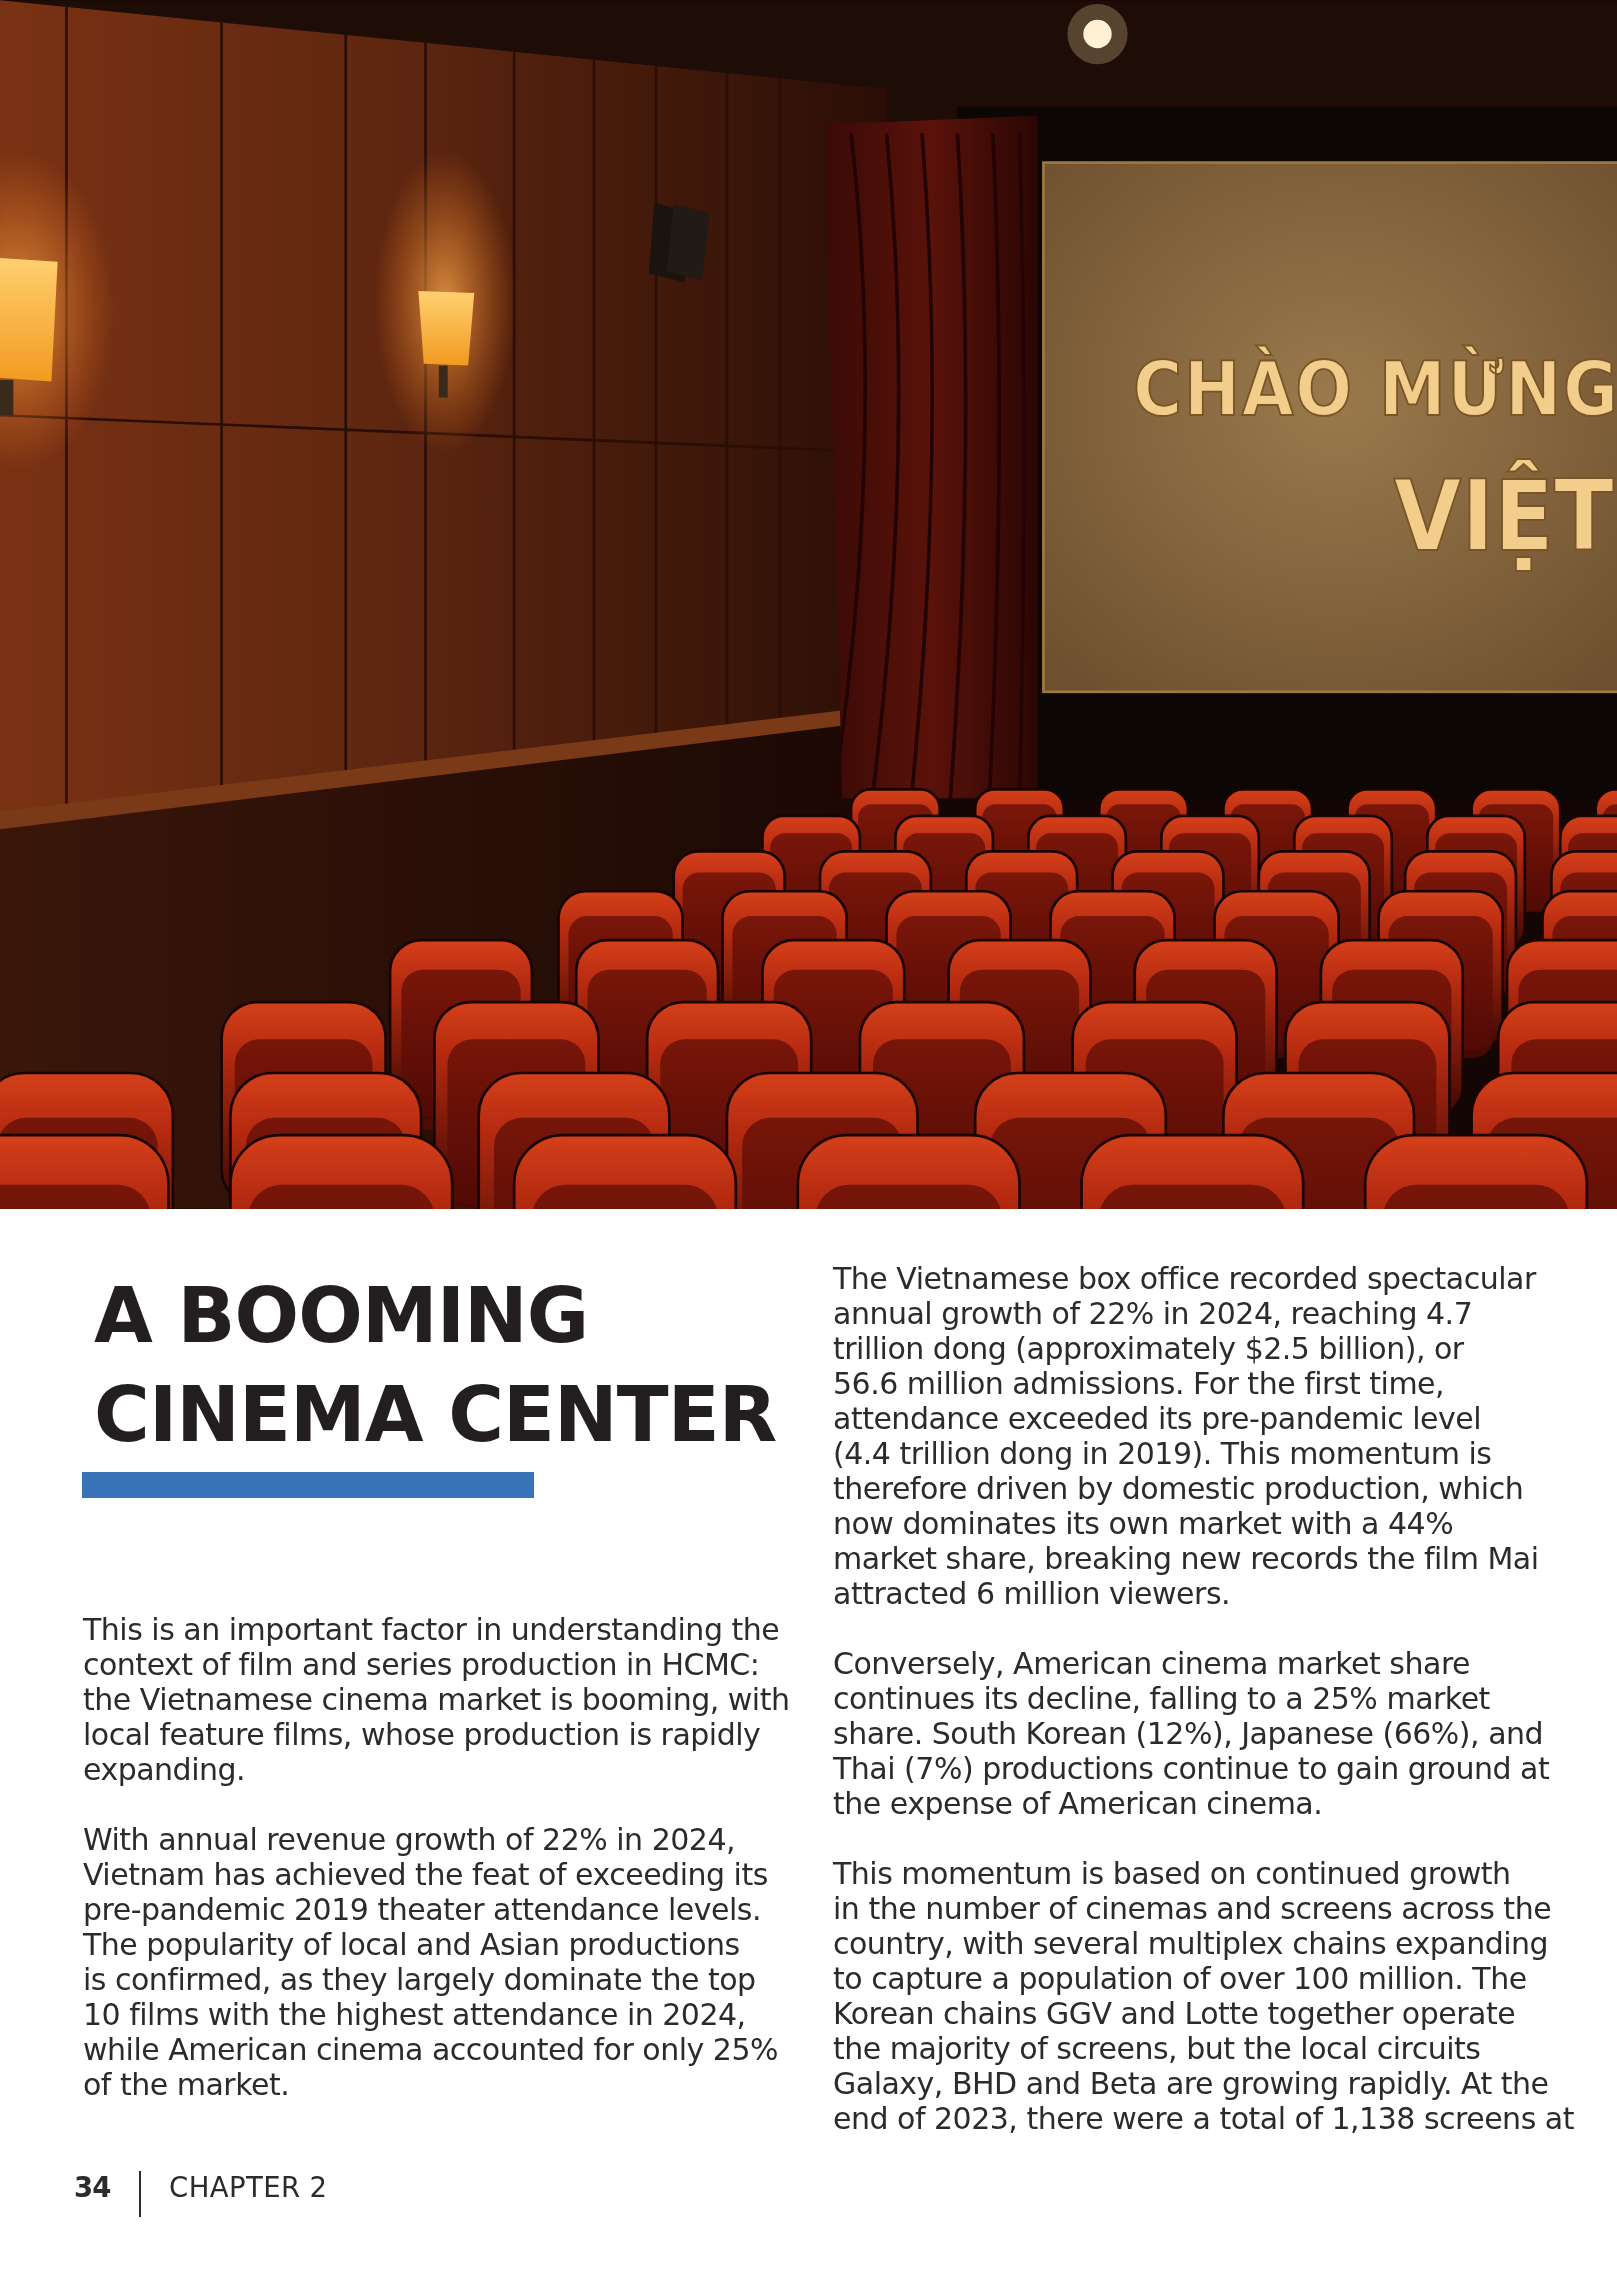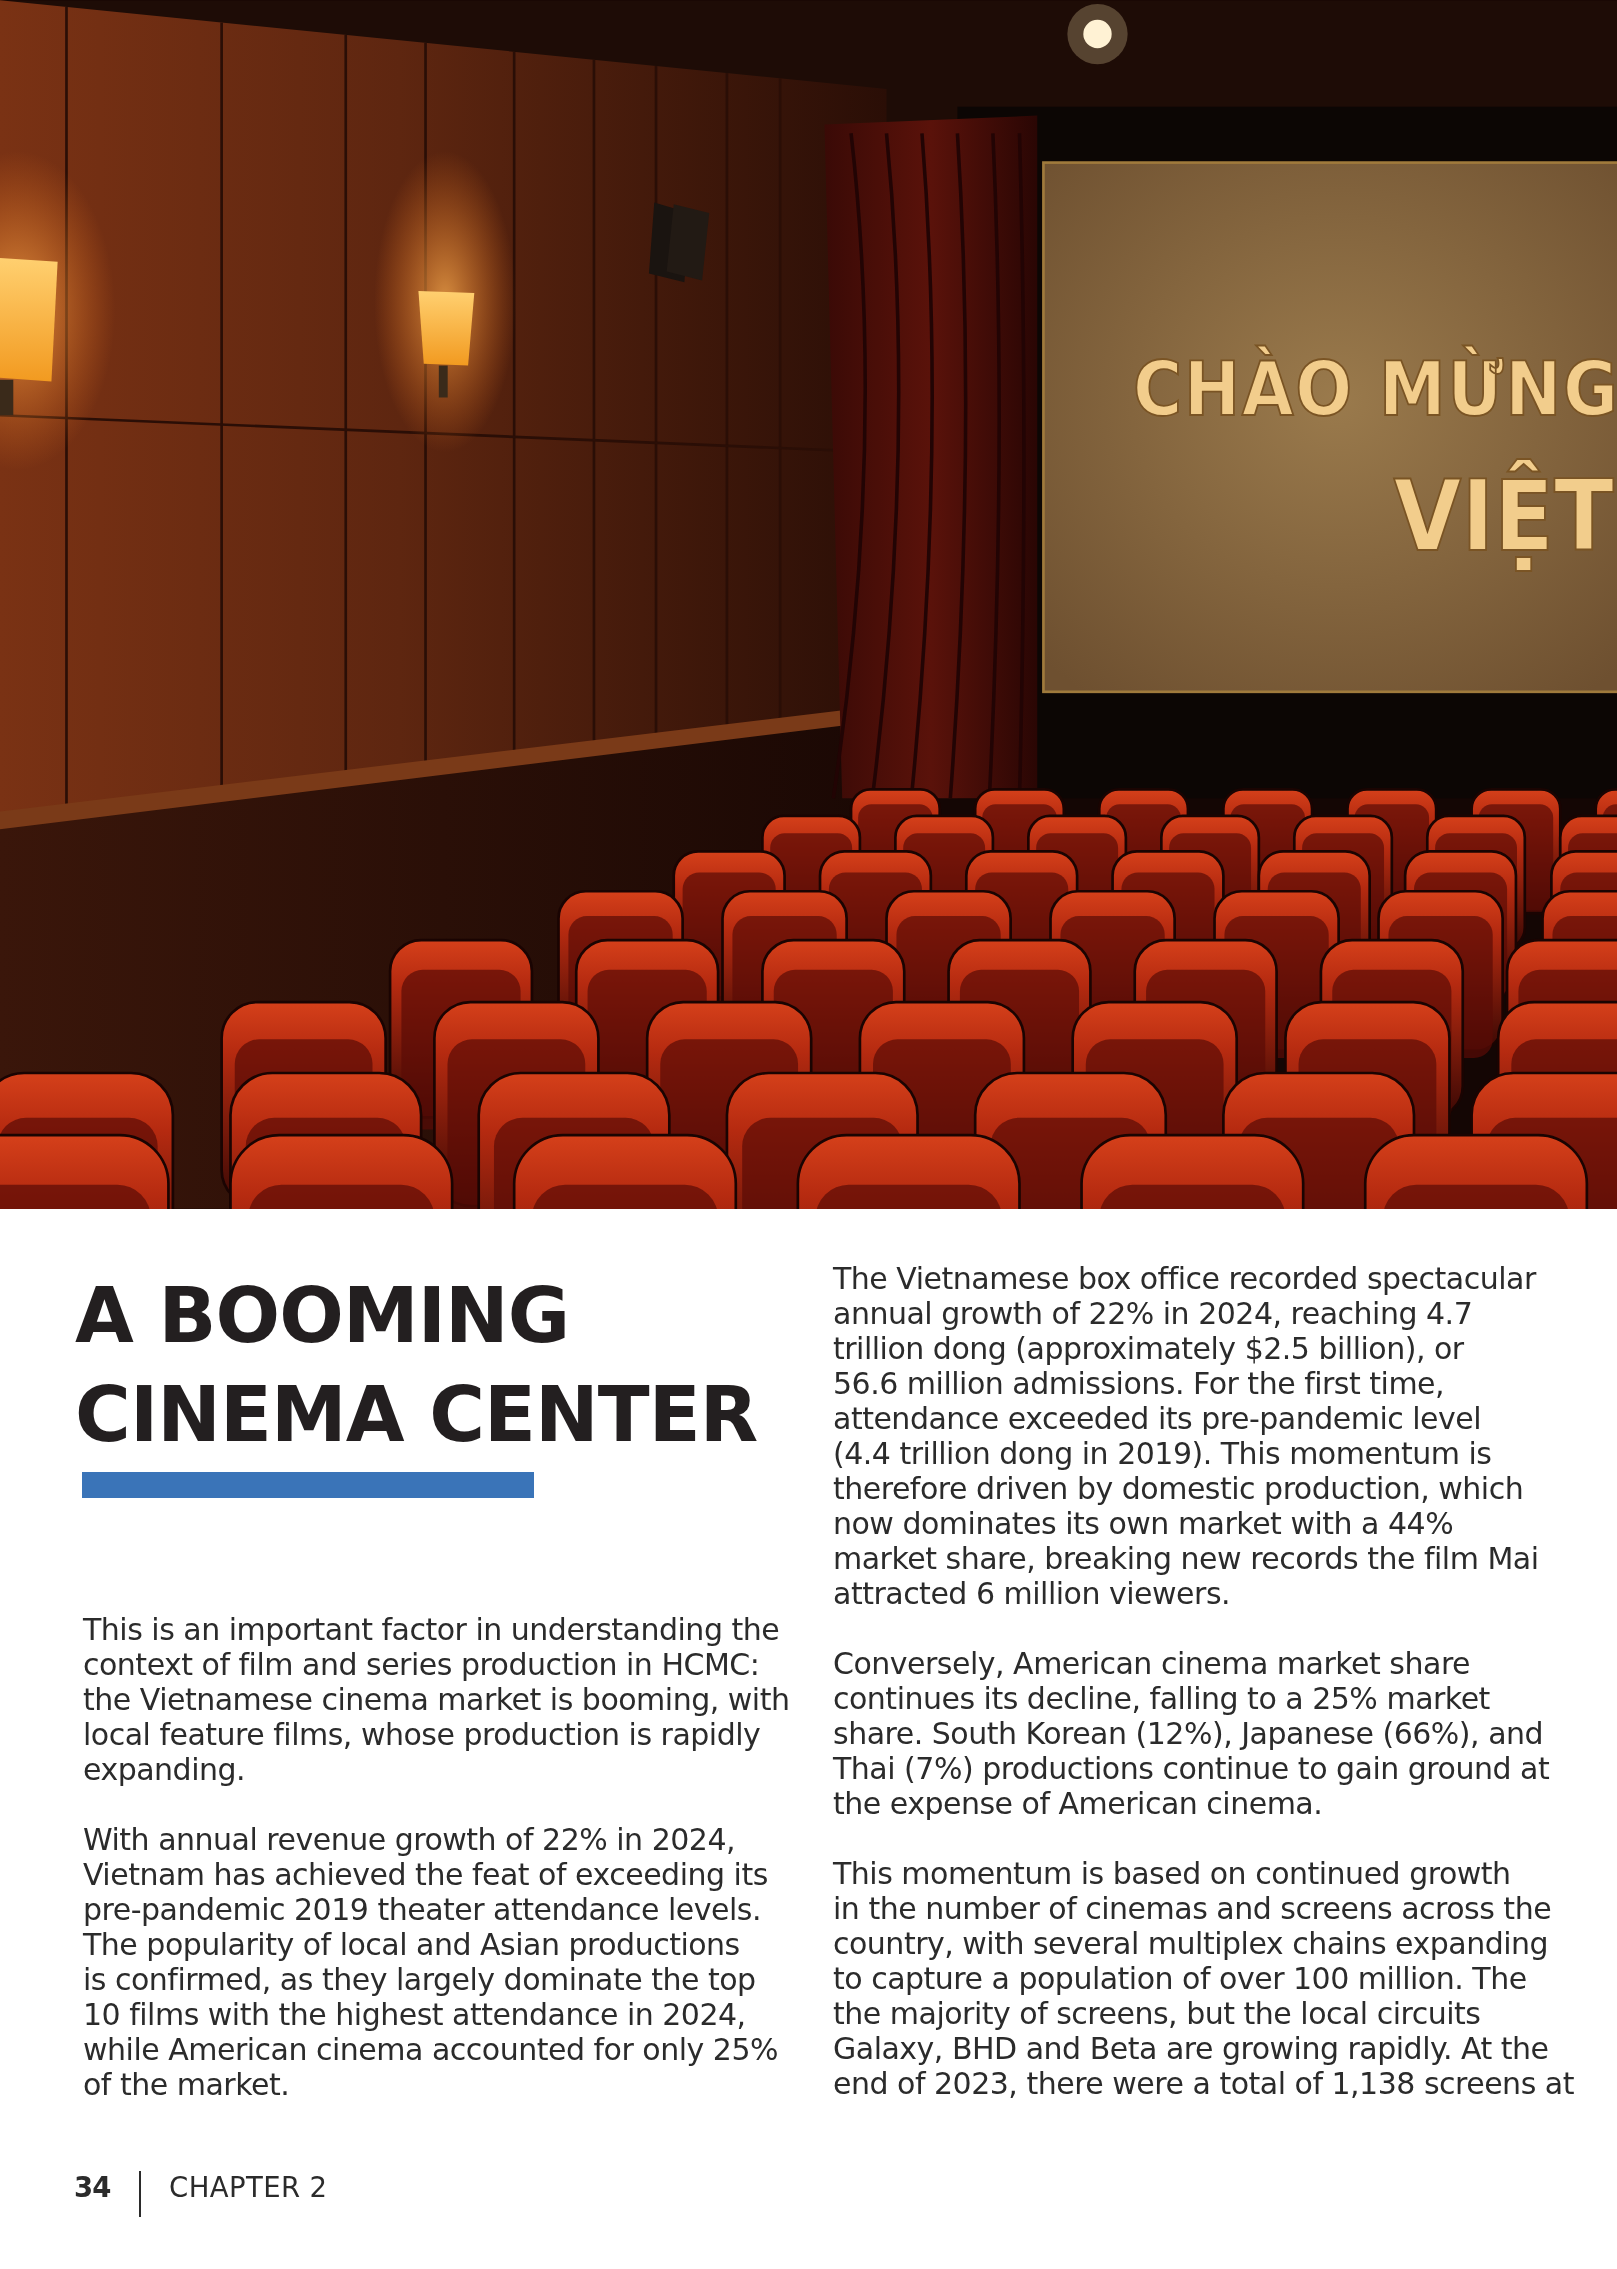--- a/index.html
+++ b/index.html
@@ -1,19 +1,19 @@
 <!DOCTYPE html>
 <html style="font-size:14px"><head>
 <meta charset="utf-8">
 <style>
   html, body { margin: 0; padding: 0; background: #ffffff; }
   body { width: 1617px; height: 2270px; position: relative; overflow: hidden; font-family: "DejaVu Sans", sans-serif; color: #231f20; }
   .hero { position: absolute; left: 0; top: 0; width: 1617px; height: 1209px; overflow: hidden; background: #1a0804; }
   .hero svg { display: block; }
-  .title { position: absolute; left: 75px; top: 1266px; margin: 0; font-family: "DejaVu Sans", sans-serif; font-weight: bold; font-size: 76px; line-height: 99px; letter-spacing: -0.9px; color: #231f20; }
+  .title { position: absolute; left: 94px; top: 1266px; margin: 0; font-family: "DejaVu Sans", sans-serif; font-weight: bold; font-size: 76px; line-height: 99px; letter-spacing: -0.9px; color: #231f20; }
   .title span { display: block; white-space: nowrap; }
   .accent-bar { position: absolute; left: 82px; top: 1472px; width: 452px; height: 26px; background: #3a74b8; }
   .col { position: absolute; font-family: "DejaVu Sans", sans-serif; font-size: 30px; line-height: 35px; color: #2b2b2b; letter-spacing: -0.5px; }
   .col p { margin: 0 0 35px 0; }
   .col-left { left: 83px; top: 1612px; width: 718px; }
   .col-right { left: 833px; top: 1261px; width: 709px; }
   .line { display: block; white-space: nowrap; }
   .footer { position: absolute; left: 74px; top: 2171px; height: 48px; display: flex; align-items: flex-start; font-family: "DejaVu Sans", sans-serif; font-size: 27.5px; color: #2b2b2b; gap: 16px; }
   .page-num { font-weight: bold; letter-spacing: -0.9px; }
   .divider { width: 1.8px; height: 46px; background: #2b2b2b; margin: 0 12.4px 0 12.4px; }
@@ -383,20 +383,21 @@
       <span class="line">continues its decline, falling to a 25% market</span>
       <span class="line">share. South Korean (12%), Japanese (66%), and</span>
       <span class="line">Thai (7%) productions continue to gain ground at</span>
       <span class="line">the expense of American cinema.</span>
     </p>
     <p>
       <span class="line">This momentum is based on continued growth</span>
       <span class="line">in the number of cinemas and screens across the</span>
       <span class="line">country, with several multiplex chains expanding</span>
       <span class="line">to capture a population of over 100 million. The</span>
+      <span class="line">Korean chains GGV and Lotte together operate</span>
       <span class="line">the majority of screens, but the local circuits</span>
       <span class="line">Galaxy, BHD and Beta are growing rapidly. At the</span>
       <span class="line">end of 2023, there were a total of 1,138 screens at</span>
     </p>
   </div>
 
 <div class="footer">
   <span class="page-num">34</span>
   <span class="divider"></span>
   <span class="chapter">CHAPTER 2</span>

